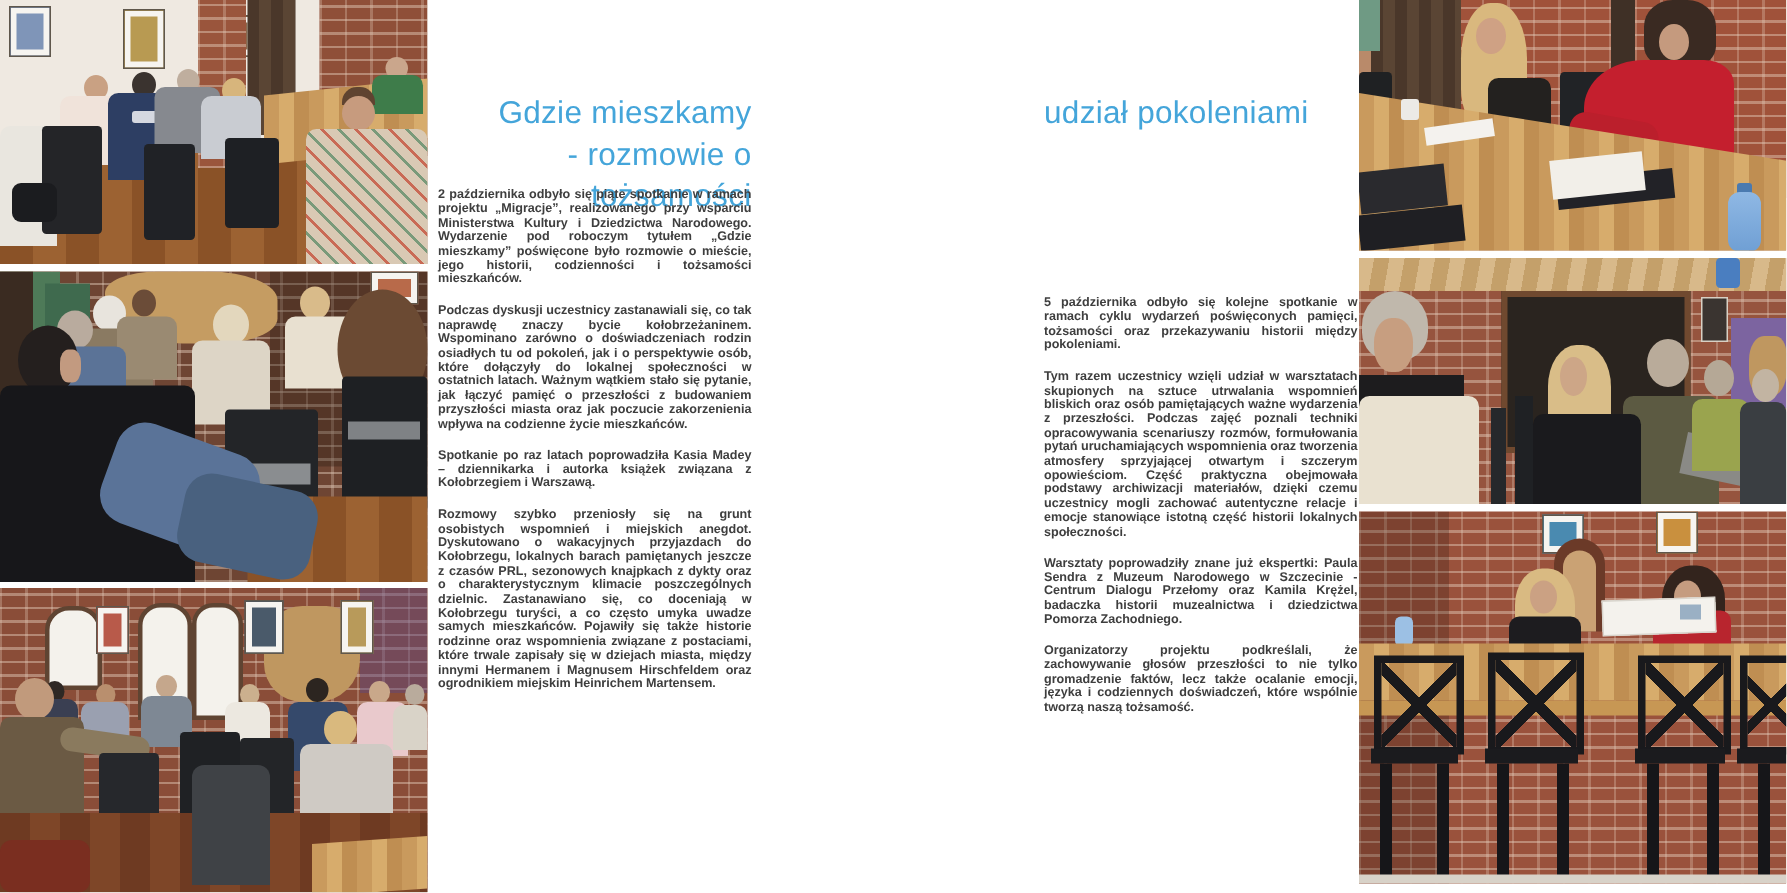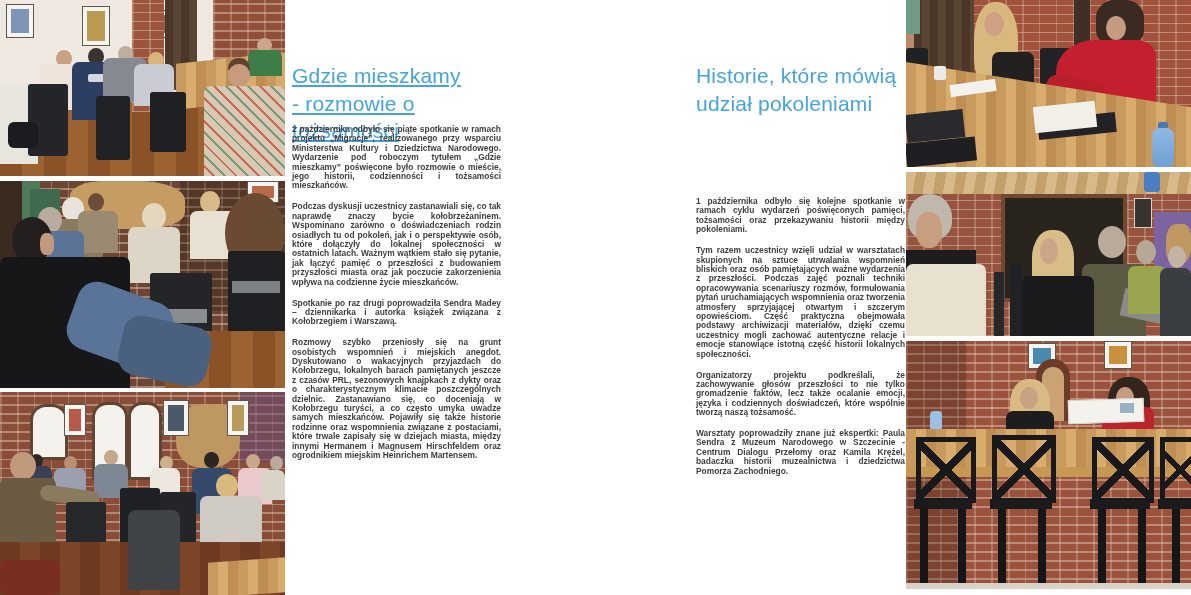--- a/index.html
+++ b/index.html
@@ -8,21 +8,21 @@
     font-family:"Liberation Sans",sans-serif;
   }
   
   .article{position:absolute;top:62px;width:209px;}
   .article-left{left:292px;}
   .article-right{left:696px;}
   .article h1{
     margin:0;font-size:21px;line-height:27.5px;font-weight:400;
     color:var(--accent,#44a5da);letter-spacing:.2px;height:56px;
   }
-  .article-left h1{text-decoration:underline;}
+  .article-left h1{text-align:right;}
   .article-right h1{text-align:left;}
   .title-line{display:block;}
   .body{margin-top:7px;font-weight:bold;}
   .article-right .body{margin-top:79px;}
   .body p{
     margin:0 0 11.5px 0;font-size:8.4px;line-height:9.4px;color:var(--text,#3e3e3e);
     text-align:justify;text-justify:inter-word;hyphens:auto;-webkit-hyphens:auto;
   }
   
   .photo{position:absolute;width:285px;overflow:hidden;background:#8a5540;}
@@ -151,35 +151,34 @@
   </div>
 
   <div class="article article-left">
     <h1>
       <span class="title-line">Gdzie mieszkamy</span>
       <span class="title-line">- rozmowie o tożsamości</span>
     </h1>
     <div class="body">
       <p>2 października odbyło się piąte spotkanie w ramach projektu „Migracje”, realizowanego przy wsparciu Ministerstwa Kultury i Dziedzictwa Narodowego. Wydarzenie pod roboczym tytułem „Gdzie mieszkamy” poświęcone było rozmowie o mieście, jego historii, codzienności i tożsamości mieszkańców.</p>
       <p>Podczas dyskusji uczestnicy zastanawiali się, co tak naprawdę znaczy bycie kołobrzeżaninem. Wspominano zarówno o doświadczeniach rodzin osiadłych tu od pokoleń, jak i o perspektywie osób, które dołączyły do lokalnej społeczności w ostatnich latach. Ważnym wątkiem stało się pytanie, jak łączyć pamięć o przeszłości z budowaniem przyszłości miasta oraz jak poczucie zakorzenienia wpływa na codzienne życie mieszkańców.</p>
-      <p>Spotkanie po raz drugi poprowadziła Sendra Madey – dziennikarka i autorka książek związana z Kołobrzegiem i Warszawą.</p>
+      <p>Spotkanie po raz latach poprowadziła Kasia Madey – dziennikarka i autorka książek związana z Kołobrzegiem i Warszawą.</p>
       <p>Rozmowy szybko przeniosły się na grunt osobistych wspomnień i miejskich anegdot. Dyskutowano o wakacyjnych przyjazdach do Kołobrzegu, lokalnych barach pamiętanych jeszcze z czasów PRL, sezonowych knajpkach z dykty oraz o charakterystycznym klimacie poszczególnych dzielnic. Zastanawiano się, co doceniają w Kołobrzegu turyści, a co często umyka uwadze samych mieszkańców. Pojawiły się także historie rodzinne oraz wspomnienia związane z postaciami, które trwale zapisały się w dziejach miasta, między innymi Hermanem i Magnusem Hirschfeldem oraz ogrodnikiem miejskim Heinrichem Martensem.</p>
     </div>
   </div>
 
   <div class="article article-right">
     <h1>
-      <span class="title-line">Historie, które mówią</span>
       <span class="title-line">udział pokoleniami</span>
     </h1>
     <div class="body">
-      <p>1 października odbyło się kolejne spotkanie w ramach cyklu wydarzeń poświęconych pamięci, tożsamości oraz przekazywaniu historii między pokoleniami.</p>
+      <p>5 października odbyło się kolejne spotkanie w ramach cyklu wydarzeń poświęconych pamięci, tożsamości oraz przekazywaniu historii między pokoleniami.</p>
       <p>Tym razem uczestnicy wzięli udział w warsztatach skupionych na sztuce utrwalania wspomnień bliskich oraz osób pamiętających ważne wydarzenia z przeszłości. Podczas zajęć poznali techniki opracowywania scenariuszy rozmów, formułowania pytań uruchamiających wspomnienia oraz tworzenia atmosfery sprzyjającej otwartym i szczerym opowieściom. Część praktyczna obejmowała podstawy archiwizacji materiałów, dzięki czemu uczestnicy mogli zachować autentyczne relacje i emocje stanowiące istotną część historii lokalnych społeczności.</p>
+      <p>Warsztaty poprowadziły znane już ekspertki: Paula Sendra z Muzeum Narodowego w Szczecinie - Centrum Dialogu Przełomy oraz Kamila Krężel, badaczka historii muzealnictwa i dziedzictwa Pomorza Zachodniego.</p>
       <p>Organizatorzy projektu podkreślali, że zachowywanie głosów przeszłości to nie tylko gromadzenie faktów, lecz także ocalanie emocji, języka i codziennych doświadczeń, które wspólnie tworzą naszą tożsamość.</p>
-      <p>Warsztaty poprowadziły znane już ekspertki: Paula Sendra z Muzeum Narodowego w Szczecinie - Centrum Dialogu Przełomy oraz Kamila Krężel, badaczka historii muzealnictwa i dziedzictwa Pomorza Zachodniego.</p>
     </div>
   </div>
 
   <div class="photo pc-right" style="top:0;height:167px;background:#b98a6a;">
     <div class="el brick" style="left:65px;top:0;width:220px;height:132px;background-color:#a0523a;"></div>
     <div class="el darkwood" style="left:8px;top:0;width:60px;height:88px;"></div>
     <div class="el" style="left:0;top:0;width:14px;height:34px;background:#6f9a84;"></div>
     <div class="el" style="left:168px;top:0;width:16px;height:95px;background:#3f3026;"></div>
     <div class="el" style="left:0;top:48px;width:22px;height:34px;background:#1f2123;border-radius:3px;"></div>
     <div class="el" style="left:134px;top:48px;width:36px;height:38px;background:#212326;border-radius:3px;"></div>

